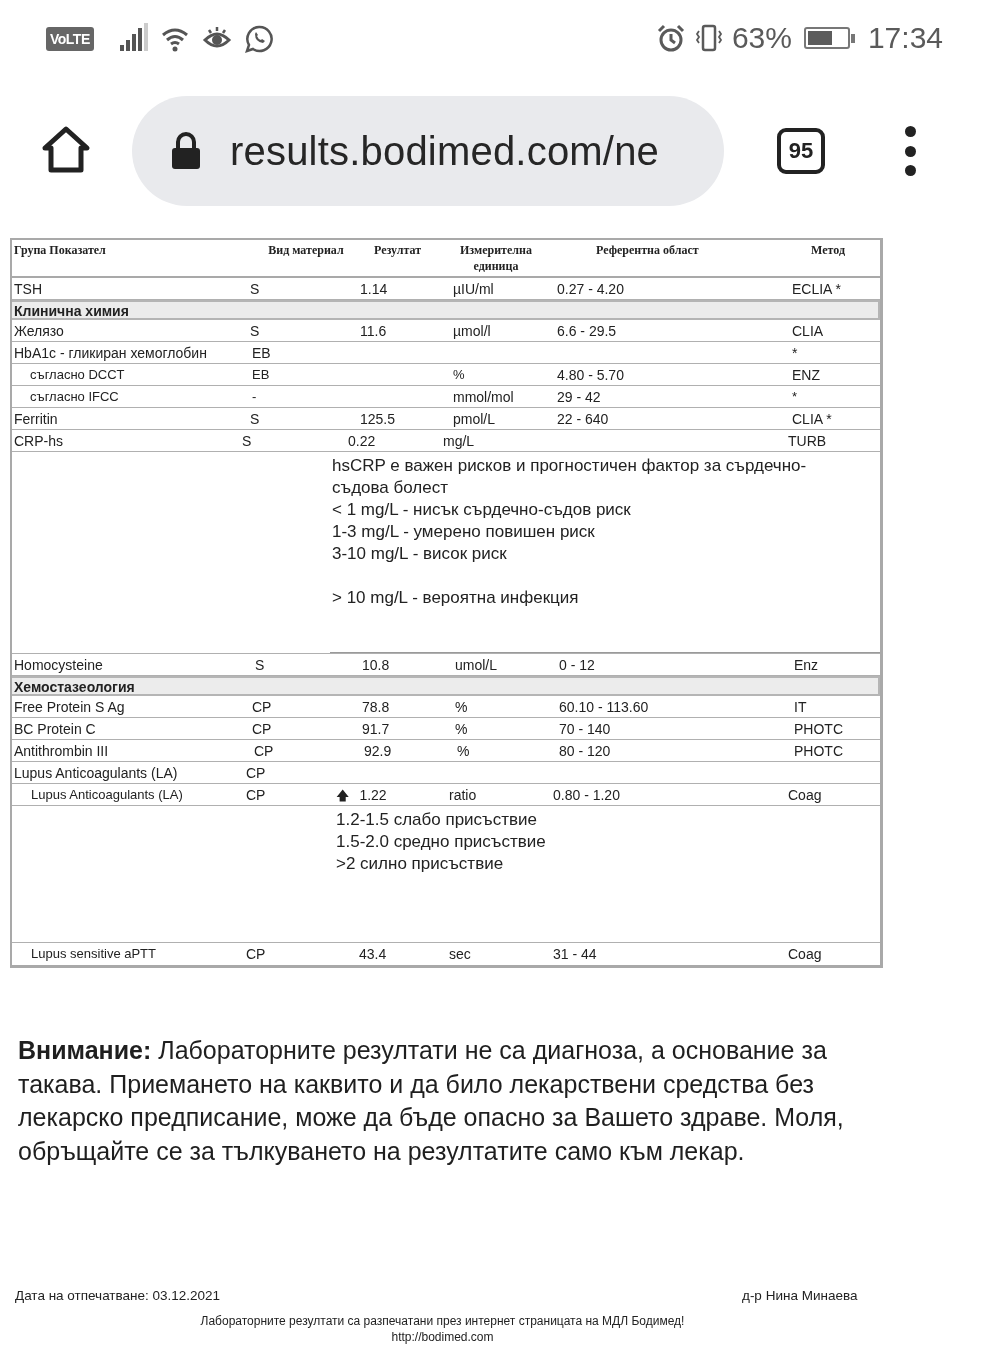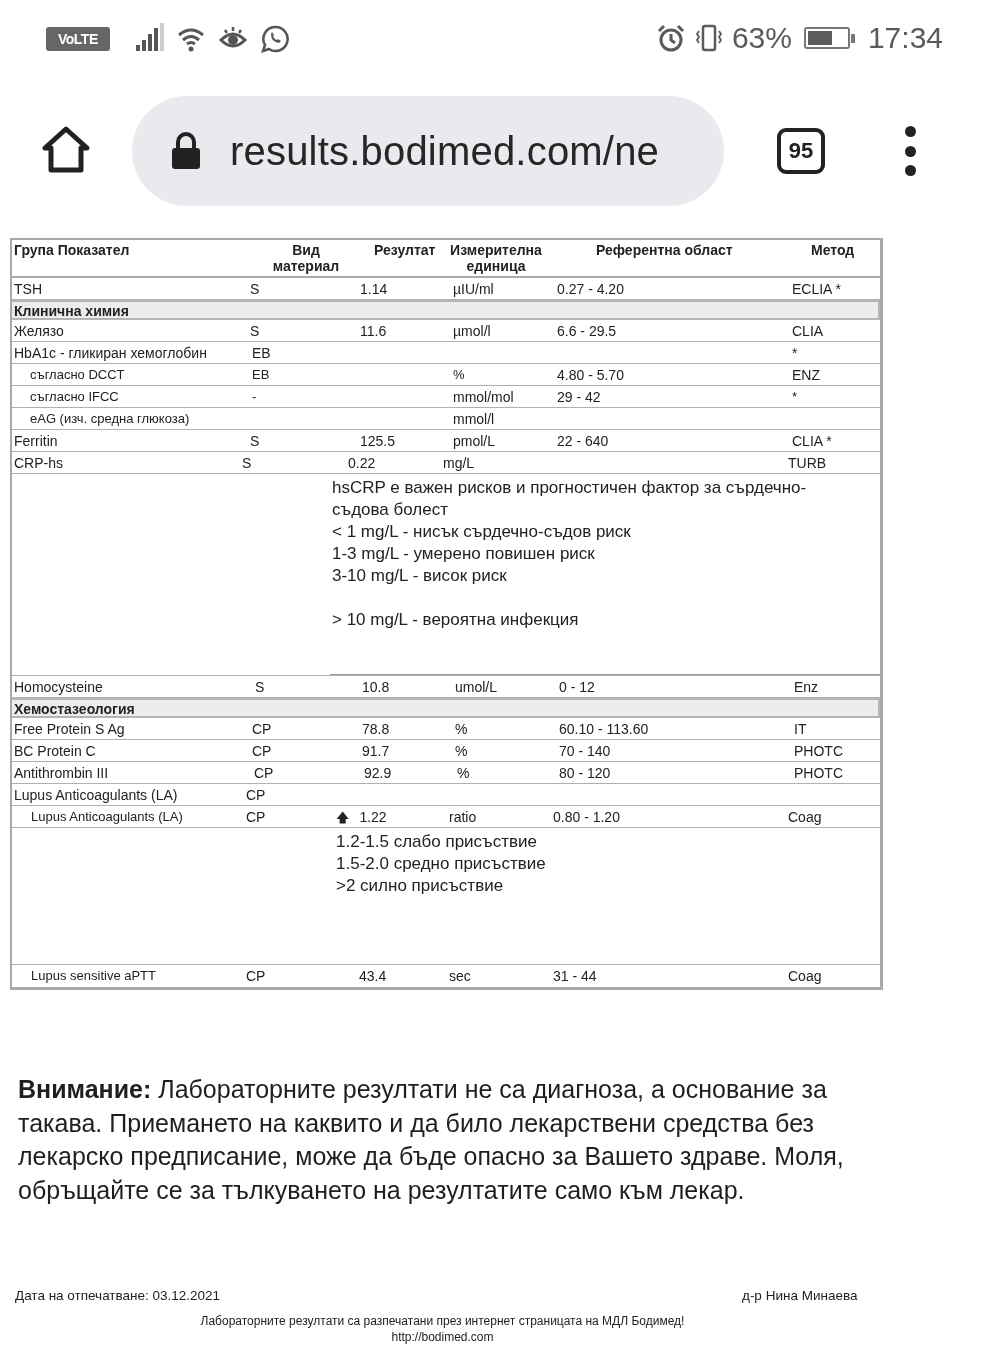--- a/index.html
+++ b/index.html
@@ -3,55 +3,55 @@
 <meta charset="utf-8">
 <style>
   * { box-sizing: border-box; margin: 0; padding: 0; }
   html, body { width: 987px; height: 1356px; background: #fff; overflow: hidden; }
   body { font-family: "Liberation Sans", "DejaVu Sans", sans-serif; color: #222; position: relative; }
 
   
   .statusbar { position: absolute; top: 0; left: 0; width: 987px; height: 78px; background: #fff; }
   .sb-left { position: absolute; left: 46px; top: 22px; height: 34px; display: flex; align-items: center; gap: 12px; }
   .sb-right { position: absolute; right: 44px; top: 18px; height: 40px; display: flex; align-items: center; gap: 8px; font-size: 30px; color: #5a5a5a; }
-  .volte { background: #666; color: #fff; font-weight: bold; font-size: 14px; padding: 4px 12px; border-radius: 3px; letter-spacing: -0.5px; }
+  .volte { background: #666; color: #fff; font-weight: bold; font-size: 14px; padding: 4px 4px; border-radius: 3px; letter-spacing: -0.5px; }
   .sig { display: flex; align-items: flex-end; gap: 2px; height: 24px; }
   .sig i { display: block; width: 4px; background: #555; }
   .sig i.dim { background: #ccc; }
   .ico { width: 30px; height: 30px; display: inline-block; }
   .batt { width: 46px; height: 22px; border: 2px solid #777; border-radius: 3px; position: relative; padding: 2px; }
   .batt::before { content: ""; display: block; height: 100%; width: 63%; background: #5c5c5c; }
   .batt::after { content: ""; position: absolute; right: -7px; top: 5px; width: 4px; height: 9px; background: #777; }
 
   
   .urlrow { position: absolute; top: 96px; left: 0; width: 987px; height: 110px; }
   .home-btn { position: absolute; left: 40px; top: 28px; width: 52px; height: 52px; cursor: pointer; }
   .omnibox { position: absolute; left: 132px; top: 0; width: 592px; height: 110px; background: #e9eaed; border-radius: 55px; display: flex; align-items: center; overflow: hidden; }
   .lock { margin-left: 38px; width: 32px; height: 40px; }
   .url { margin-left: 28px; font-size: 40px; color: #262626; white-space: nowrap; letter-spacing: 0.2px; }
   .tabs-btn { position: absolute; left: 777px; top: 32px; width: 48px; height: 46px; border: 4px solid #222; border-radius: 9px; font-weight: bold; font-size: 22px; display: flex; align-items: center; justify-content: center; color: #222; cursor: pointer; }
   .menu-btn { position: absolute; left: 900px; top: 30px; width: 20px; height: 50px; display: flex; flex-direction: column; justify-content: space-between; align-items: center; cursor: pointer; }
   .menu-btn i { width: 11px; height: 11px; border-radius: 50%; background: #222; display: block; }
 
   
   .report { position: absolute; left: 10px; top: 238px; width: 873px; border: 2px solid #a9a9a9; border-right-width: 3px; border-bottom-width: 3px; font-size: 14px; color: #222; }
-  .hdr { position: relative; height: 38px; border-bottom: 2px solid #a9a9a9; font-weight: bold; font-size: 14px; }
+  .hdr { position: relative; height: 38px; border-bottom: 2px solid #a9a9a9; font-weight: bold; font-size: 12px; font-family: Liberation Serif, serif; }
   .hdr span { position: absolute; top: 2px; line-height: 16px; text-align: center; }
   .row { position: relative; height: 22px; border-bottom: 1.5px solid #b0b0b0; }
   .row span { position: absolute; top: 3px; line-height: 16px; white-space: nowrap; }
   .grp { background: #ececec; border: 2px solid #b5b5b5; border-left: none; height: 20px; font-weight: bold; }
   .grp span { top: 1px; }
   .sub { font-size: 13px; }
   .note { position: relative; border-bottom: 1.5px solid #b0b0b0; }
   .note .txt { position: absolute; font-size: 17px; line-height: 22px; color: #222; white-space: pre-line; }
   .note .rule { position: absolute; left: 318px; right: 0; height: 1px; background: #9a9a9a; }
   .arrow { display: inline-block; margin-right: 10px; font-size: 13px; }
 
   
-  .disc { position: absolute; left: 18px; top: 1073px; width: 830px; font-size: 25px; line-height: 33.5px; color: #1f1f1f; }
+  .disc { position: absolute; left: 18px; top: 1034px; width: 830px; font-size: 25px; line-height: 33.5px; color: #1f1f1f; }
   .disc b { font-weight: bold; }
 
   .footer-l { position: absolute; left: 15px; top: 1288px; font-size: 13.5px; color: #222; }
   .footer-r { position: absolute; left: 742px; top: 1288px; font-size: 13.5px; color: #222; }
   .footer-c { position: absolute; left: 0; width: 885px; top: 1313px; text-align: center; font-size: 12px; line-height: 16px; color: #222; }
 </style>
 </head>
 <body>
 
 <div class="statusbar">
@@ -158,24 +158,20 @@
     <span style="left:545px;font-size:14px">4.80 - 5.70</span>
     <span style="left:780px;font-size:14px">ENZ</span>
   </div>
   <div class="row sub">
     <span style="left:18px">съгласно IFCC</span>
     <span style="left:240px">-</span>
     <span style="left:441px;font-size:14px">mmol/mol</span>
     <span style="left:545px;font-size:14px">29 - 42</span>
     <span style="left:780px">*</span>
   </div>
-  <div class="row sub">
-    <span style="left:18px">eAG (изч. средна глюкоза)</span>
-    <span style="left:441px;font-size:14px">mmol/l</span>
-  </div>
   <div class="row">
     <span style="left:2px">Ferritin</span>
     <span style="left:238px">S</span>
     <span style="left:348px">125.5</span>
     <span style="left:441px">pmol/L</span>
     <span style="left:545px">22 - 640</span>
     <span style="left:780px">CLIA *</span>
   </div>
   <div class="row">
     <span style="left:2px">CRP-hs</span>

